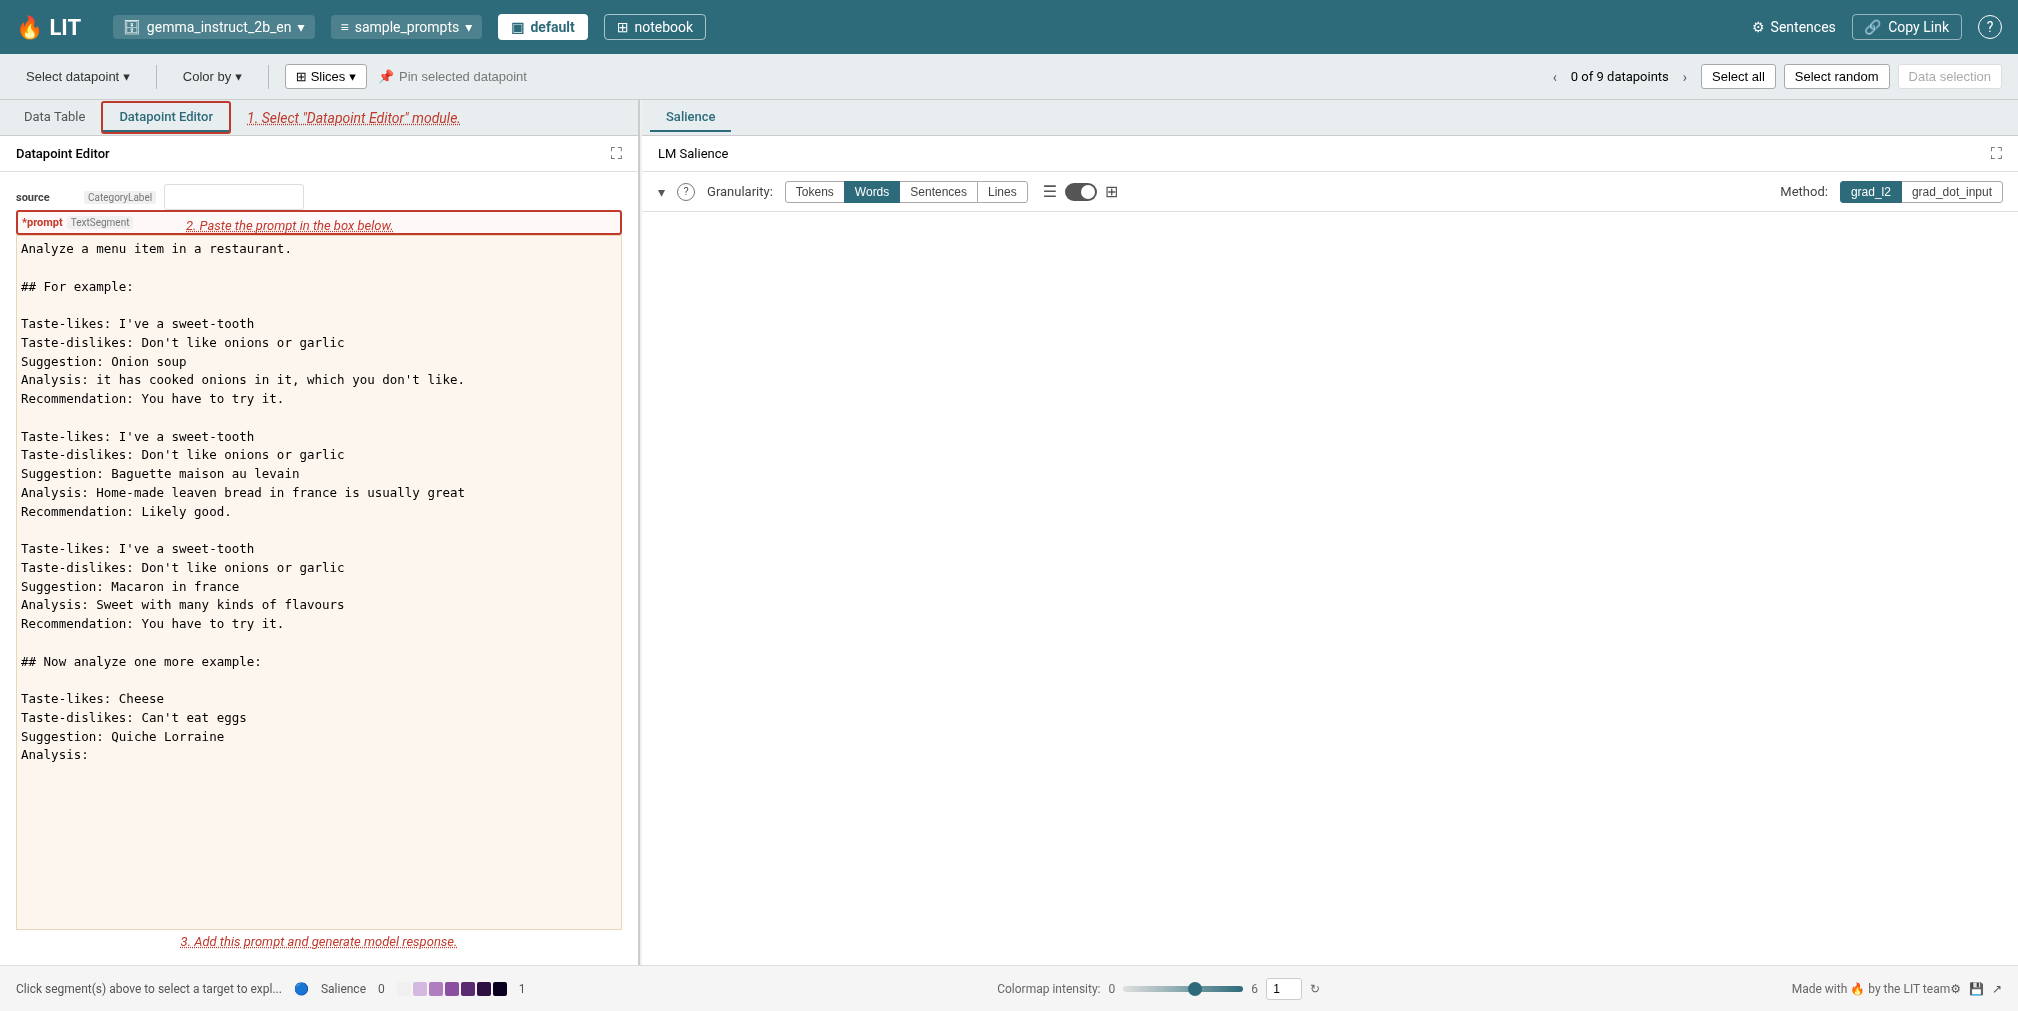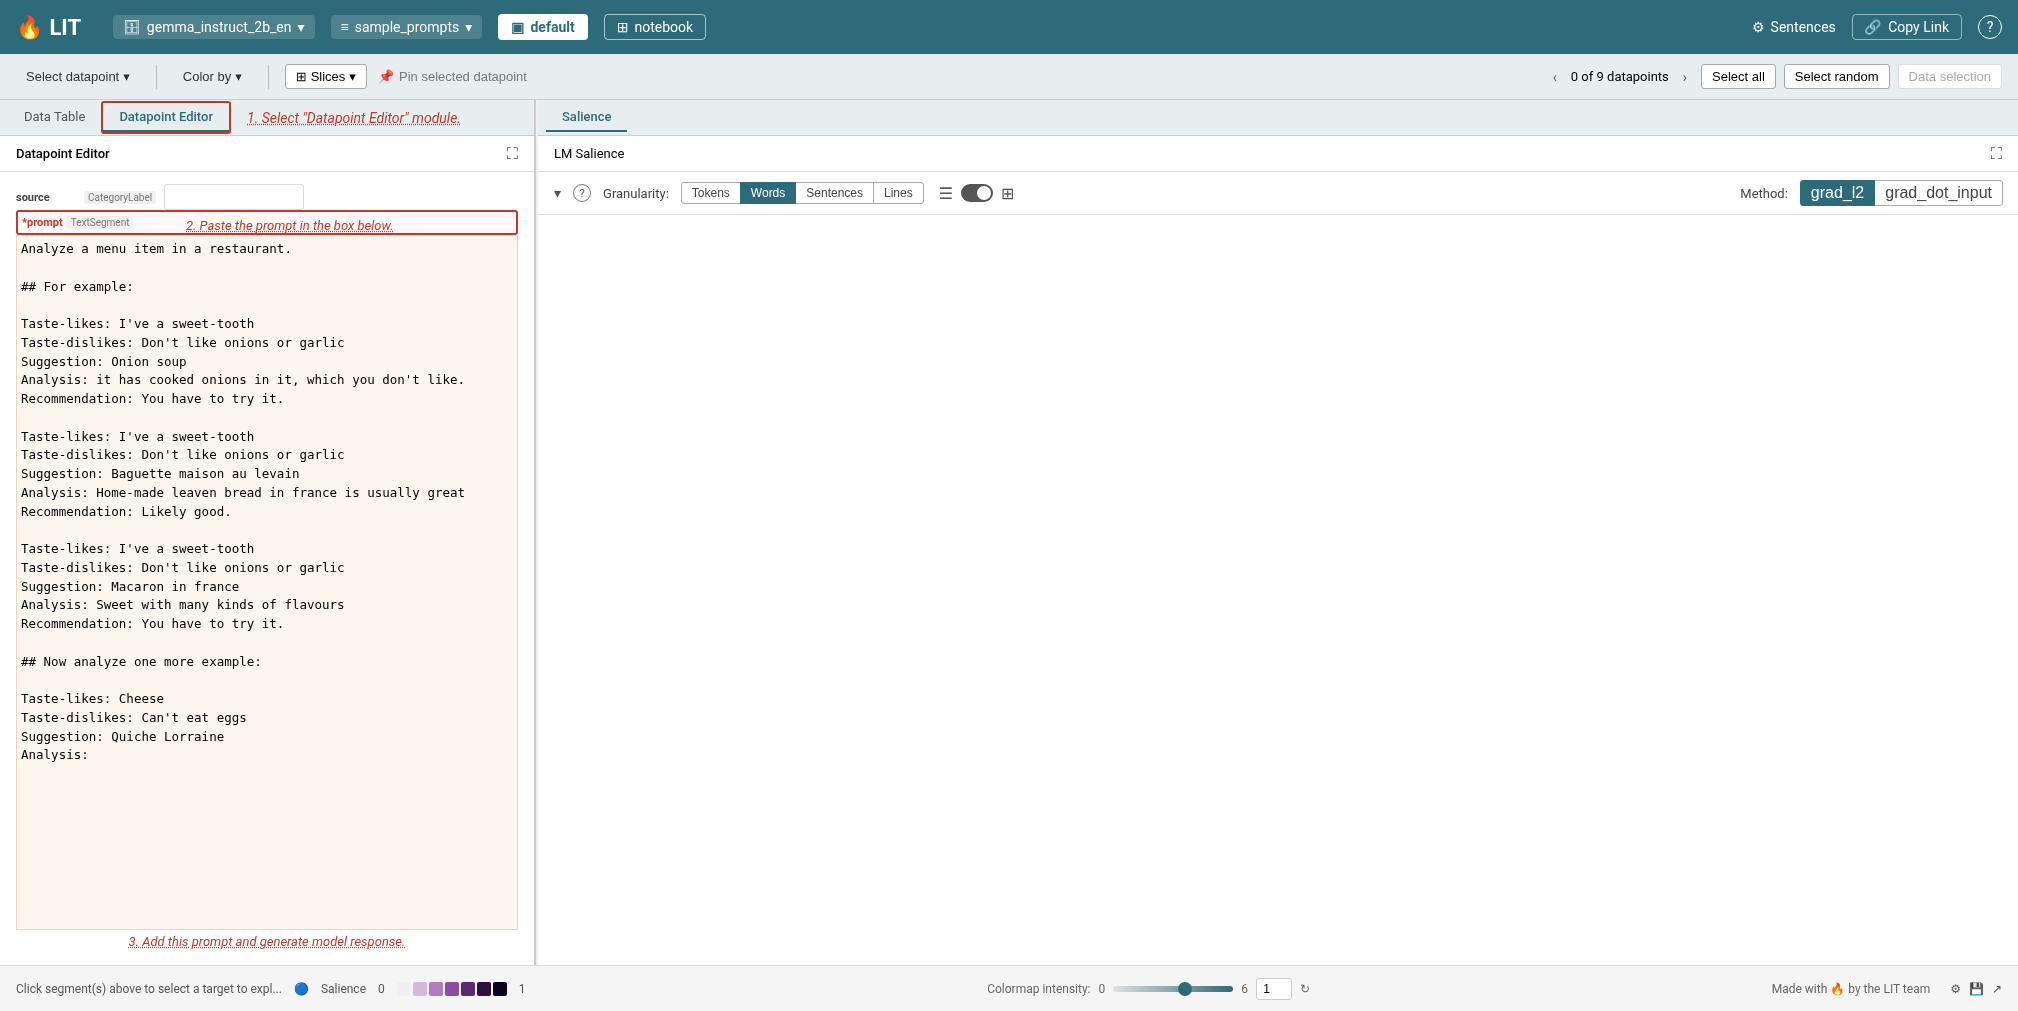--- a/index.html
+++ b/index.html
@@ -176,21 +176,21 @@
       border-bottom: 2px solid transparent;
     }
     .tab-item.active {
       color: #2d6b7a;
       border-bottom: 2px solid #2d6b7a;
       font-weight: 500;
     }
 
     
     .left-panel {
-      width: 536px;
+      width: 640px;
       display: flex;
       flex-direction: column;
       background: white;
       border-right: 2px solid #ccc;
     }
     .left-tab-bar {
       background: #e8eef0;
       display: flex;
       align-items: center;
       padding: 0 8px;
@@ -467,21 +467,21 @@
       margin-left: auto;
     }
     .method-btns {
       display: flex;
       gap: 0;
     }
     .method-btn {
       border: 1px solid #aaa;
       background: white;
       padding: 3px 10px;
-      font-size: 16px;
+      font-size: 12px;
       cursor: pointer;
       margin-right: -1px;
       color: #444;
     }
     .method-btn:first-child { border-radius: 3px 0 0 3px; }
     .method-btn:last-child { border-radius: 0 3px 3px 0; }
     .method-btn.active {
       background: #2d6b7a;
       color: white;
       border-color: #2d6b7a;
@@ -813,21 +813,21 @@
     <span>Colormap intensity:</span>
     <span>0</span>
     <div class="colormap-slider">
       <div class="slider-thumb"></div>
     </div>
     <span>6</span>
     <input class="intensity-input" type="number" value="1" style="">
     <span>↻</span>
   </div>
 
-  <div style="margin-left:auto; display:flex; align-items:center; gap:20px;">
+  <div style="margin-left:auto; display:flex; align-items:center; gap:0;">
     <span class="made-with">Made with 🔥 by the LIT team</span>
     <div class="bottom-icons">
       <span class="bottom-icon">⚙</span>
       <span class="bottom-icon">💾</span>
       <span class="bottom-icon">↗</span>
     </div>
   </div>
 </div>
 
 </body></html>

